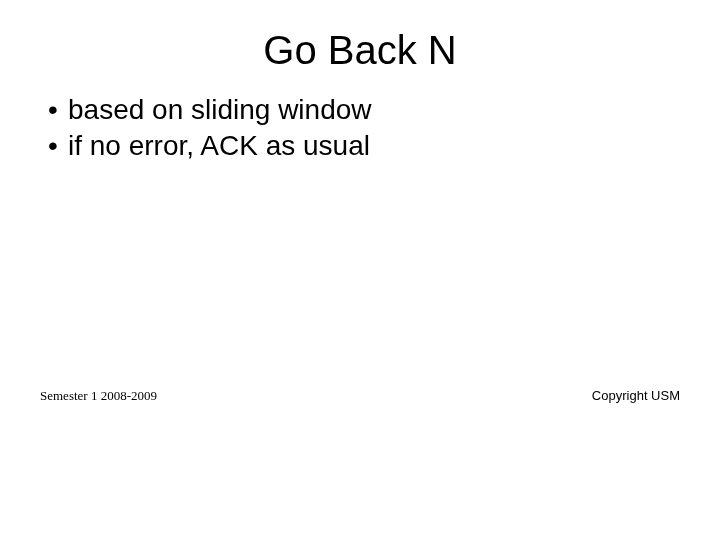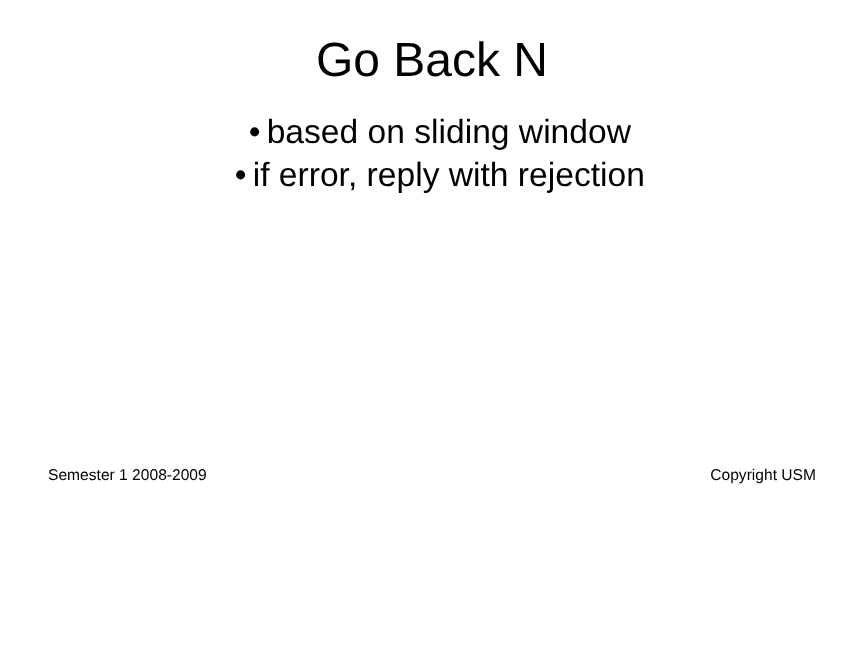--- a/index.html
+++ b/index.html
@@ -33,21 +33,20 @@
     list-style: none;
     margin: 0;
     padding: 0;
   }
   ul.bullets > li {
     font-size: 28px;
     line-height: 1.2;
     padding-left: 28px;
     text-indent: -20px;
     margin-bottom: 2px;
-    text-align: center;
   }
   ul.bullets > li::before {
     content: "•";
     display: inline-block;
     width: 20px;
     text-indent: 0;
   }
   ul.sub {
     list-style: none;
     margin: 6px 0 0 0;
@@ -70,39 +69,40 @@
     position: absolute;
     bottom: 28px;
     left: 40px;
     right: 40px;
     font-size: 13px;
     font-family: Arial, Helvetica, sans-serif;
   }
   .footer-left {
     position: absolute;
     left: 0;
+    font-family: Liberation Serif, serif;
   }
   .footer-center {
     position: absolute;
     left: 0;
     right: 0;
     text-align: right;
   }
 </style>
 </head>
 <body>
 
 <div class="slide">
 
   <h1 class="title">Go Back N</h1>
 
   <div class="content">
     <ul class="bullets">
       <li>based on sliding window</li>
-      <li>if error, reply with rejection</li>
+      <li>if no error, ACK as usual</li>
     </ul>
   </div>
 
   <div class="footer">
     <span class="footer-left">Semester 1 2008-2009</span>
     <span class="footer-center">Copyright USM</span>
   </div>
 
 </div>
 

